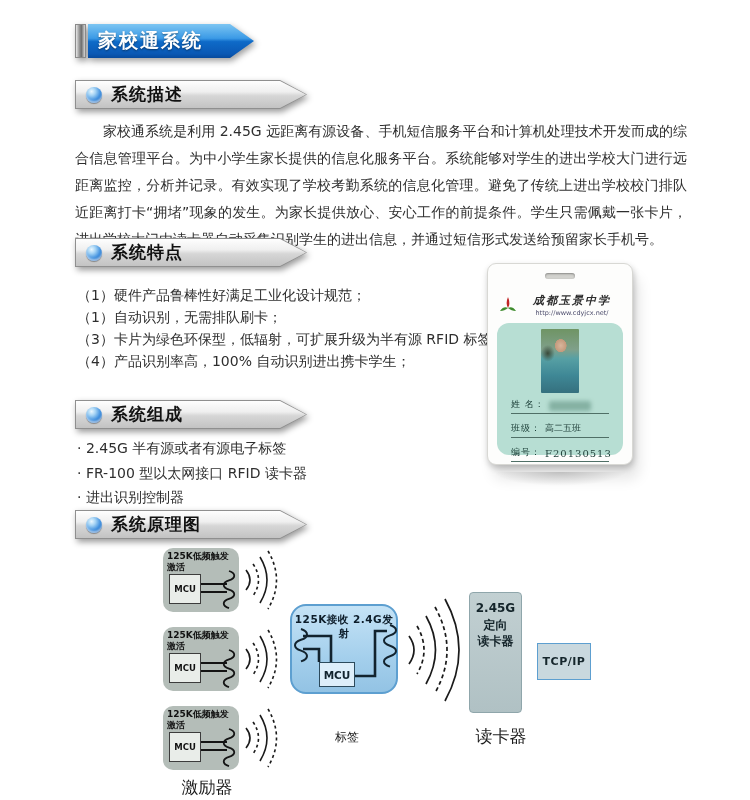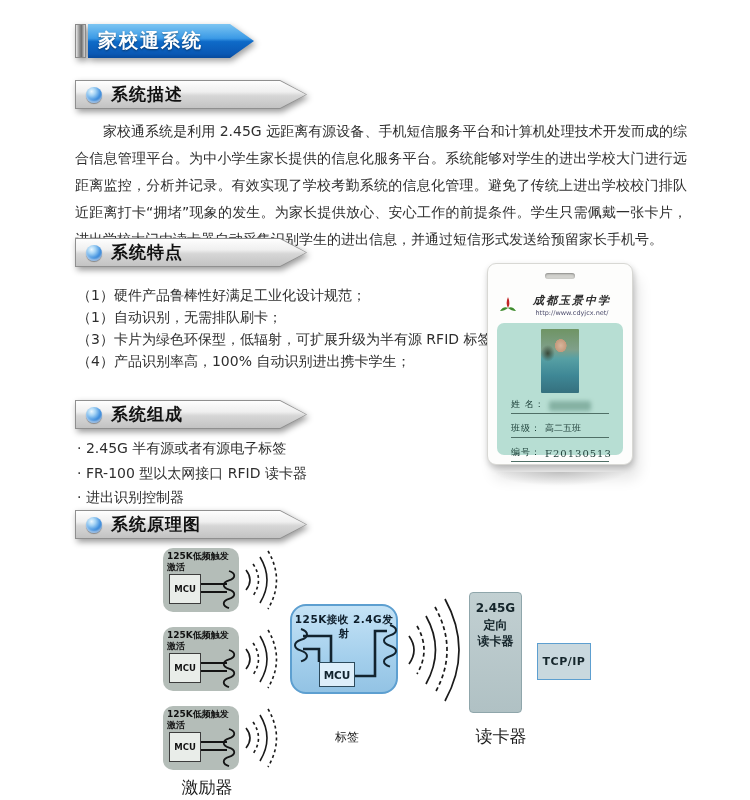--- a/index.html
+++ b/index.html
@@ -56,21 +56,21 @@
     width:30px; height:6px; border-radius:3px; background:#d2d2ce;
     box-shadow:inset 0 1px 2px rgba(0,0,0,.35); }
   .card-header { position:absolute; left:10px; top:24px; right:10px; height:34px;
     display:flex; align-items:center; gap:4px;justify-content:space-between; }
   .card-logo { flex:0 0 auto; }
   .card-head-text { flex:1; text-align:center; }
   .school-name { font-family:"DejaVu Serif","Liberation Serif",serif; font-style:italic;
     font-weight:bold; font-size:11px; letter-spacing:2px; color:#2c2c2c; white-space:nowrap; }
   .school-url { font-size:6.5px; color:#4a4a6a; margin-top:1px; }
   .card-body { position:absolute; left:9px; right:9px; top:59px; bottom:9px;
-    background:#b7ded3; border-radius:7px; padding-top:5px; }
+    background:#b7ded3; border-radius:12px; padding-top:5px; }
   .card-photo { width:38px; height:64px; margin:1px auto 8px; filter:blur(.7px); border-radius:1px;
     background:
       radial-gradient(ellipse 8px 9px at 52% 26%, #d9b69c 0%, #c49a7c 70%, rgba(0,0,0,0) 75%),
       radial-gradient(ellipse 10px 12px at 18% 38%, #3a4a3a 0%, rgba(0,0,0,0) 70%),
       linear-gradient(180deg,#6f9464 0%,#7fa08a 32%,#57a0a4 46%,#3f8896 72%,#35707e 100%); }
   .card-field { display:flex; align-items:flex-end; gap:4px; margin:0 14px 11px;
     border-bottom:1px solid #4f6f66; padding-bottom:2px; height:13px; }
   .cf-label { font-size:9px; color:#173a33; letter-spacing:1px; white-space:nowrap; }
   .cf-value { font-size:9px; color:#23423c; }
   .cf-value.mono { font-family:"DejaVu Serif","Liberation Serif",serif; font-size:10px; letter-spacing:1px; }

